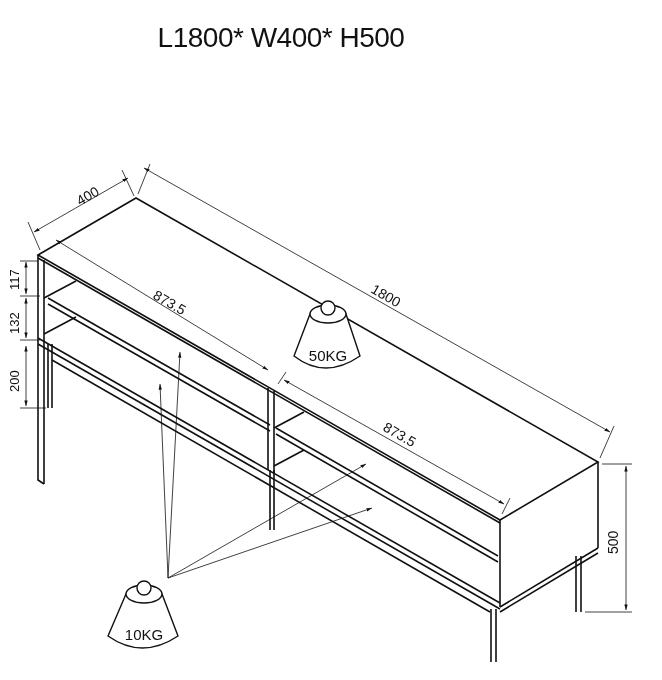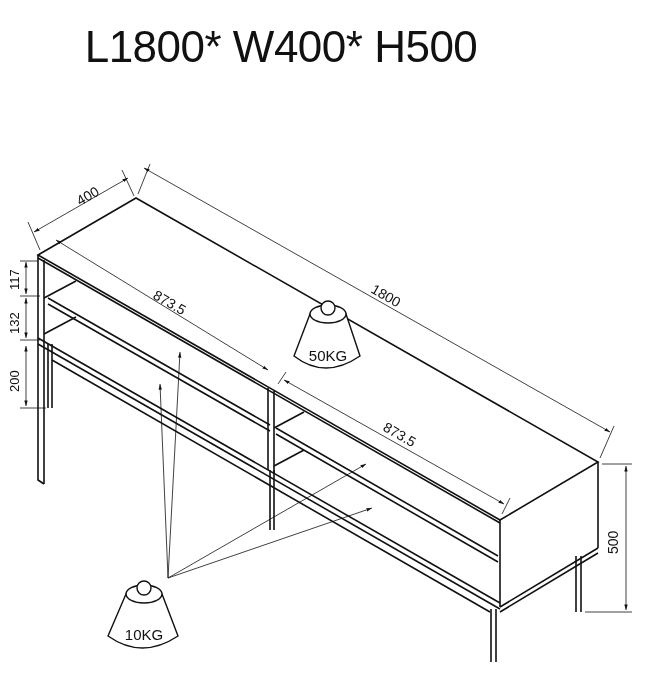--- a/index.html
+++ b/index.html
@@ -1,19 +1,19 @@
 <!DOCTYPE html>
 <html><head>
   <meta charset="utf-8">
   <style>
     html, body { margin: 0; padding: 0; background: #ffffff; }
     body { width: 662px; height: 680px; position: relative; overflow: hidden; }
     .title {
       position: absolute; left: 0; top: 22px; width: 562px; text-align: center;
-      font-family: "Liberation Sans", sans-serif; font-size: 44px; color: #111111;
+      font-family: "Liberation Sans", sans-serif; font-size: 28px; color: #111111;
       letter-spacing: -0.5px;
     }
     svg { position: absolute; left: 0; top: 0; }
     .lbl { font-family: "Liberation Sans", sans-serif; fill: #111111; }
   </style>
 </head>
 <body>
 
 <div class="title">L1800* W400* H500</div>
 

